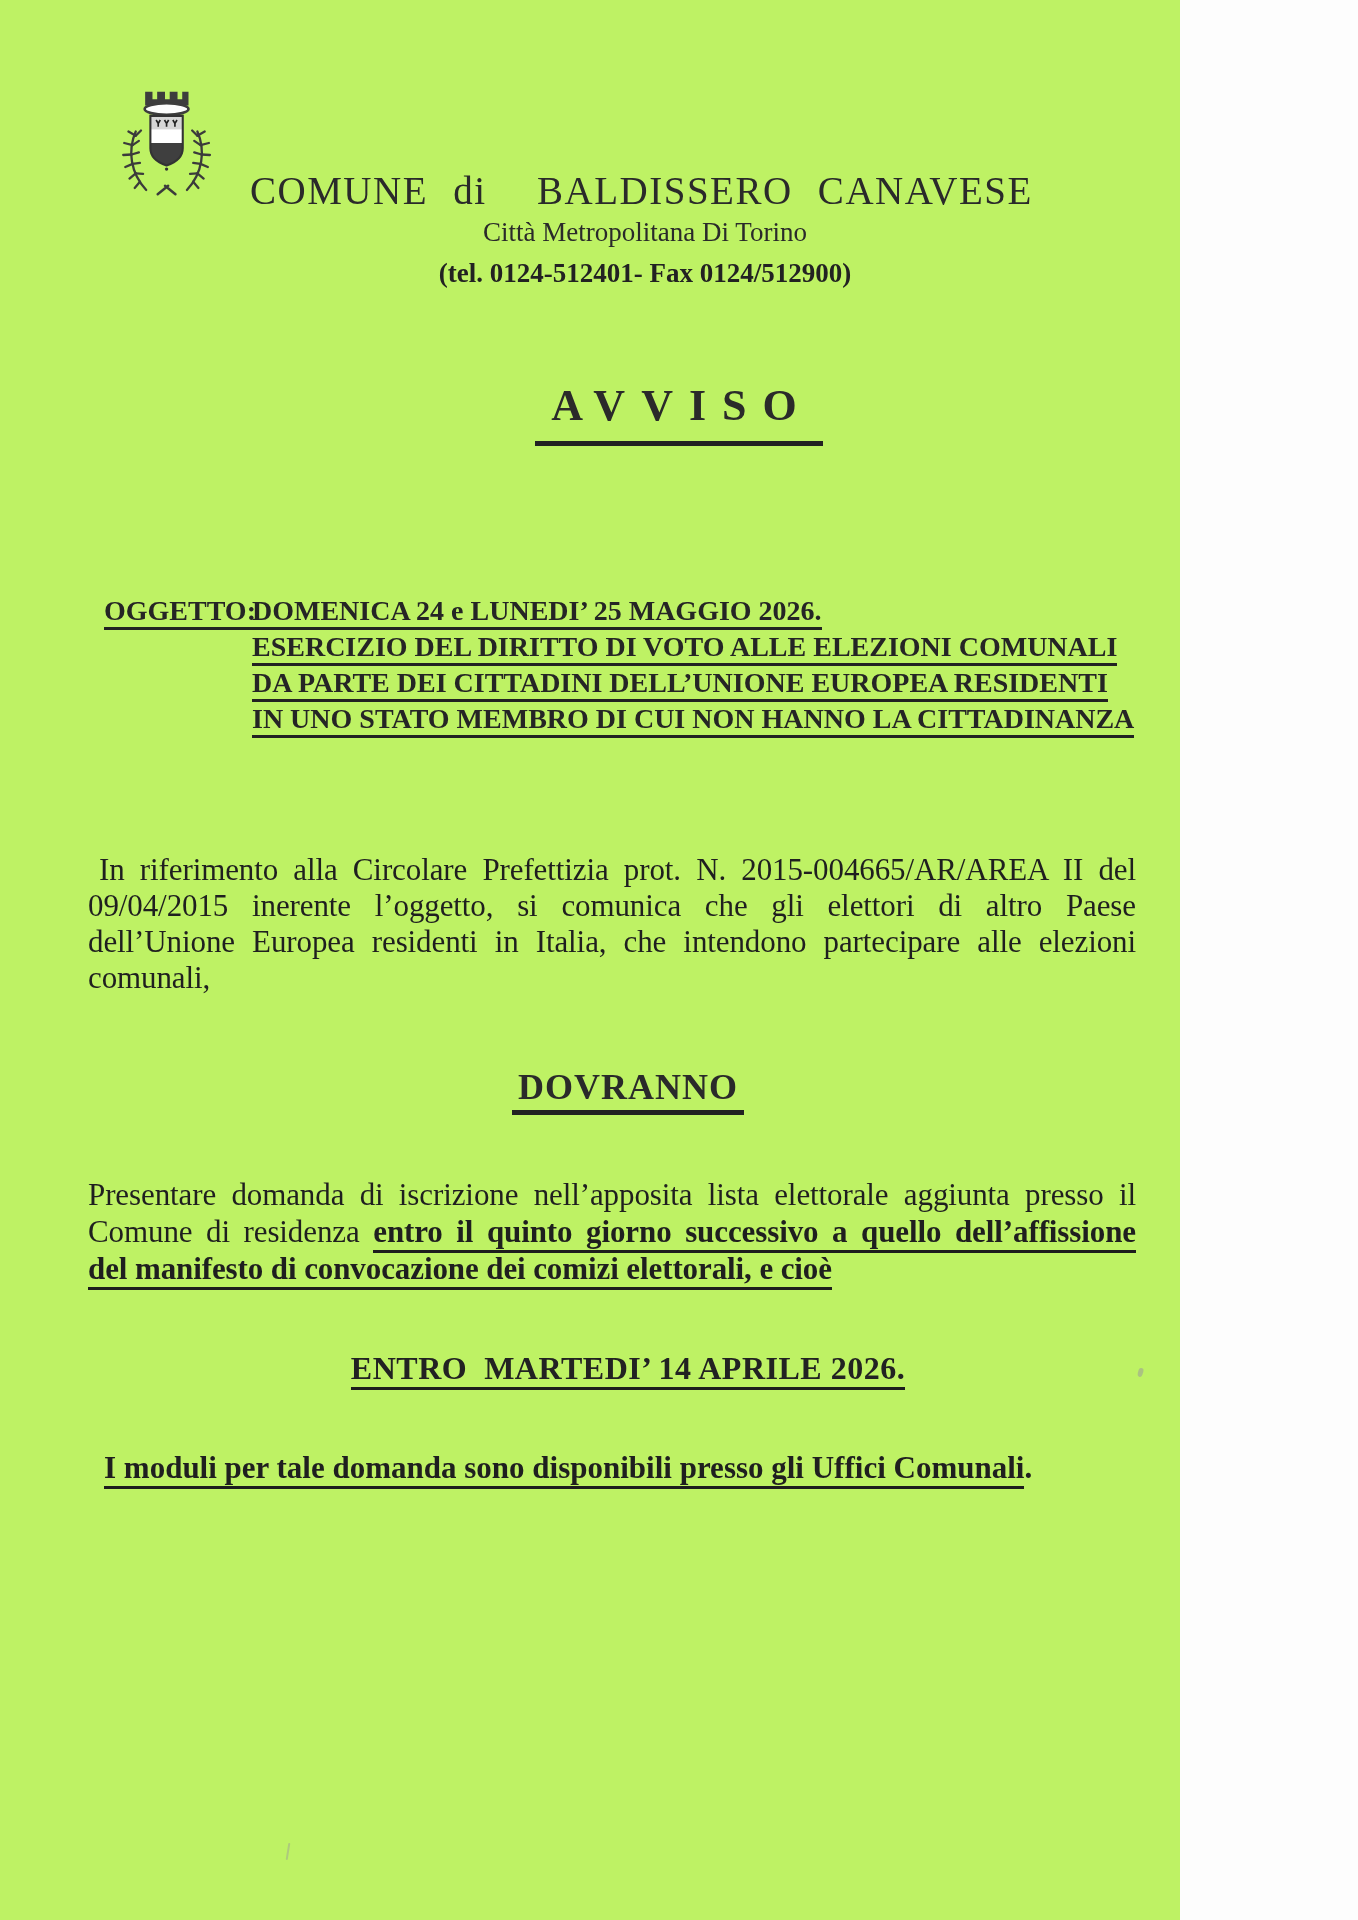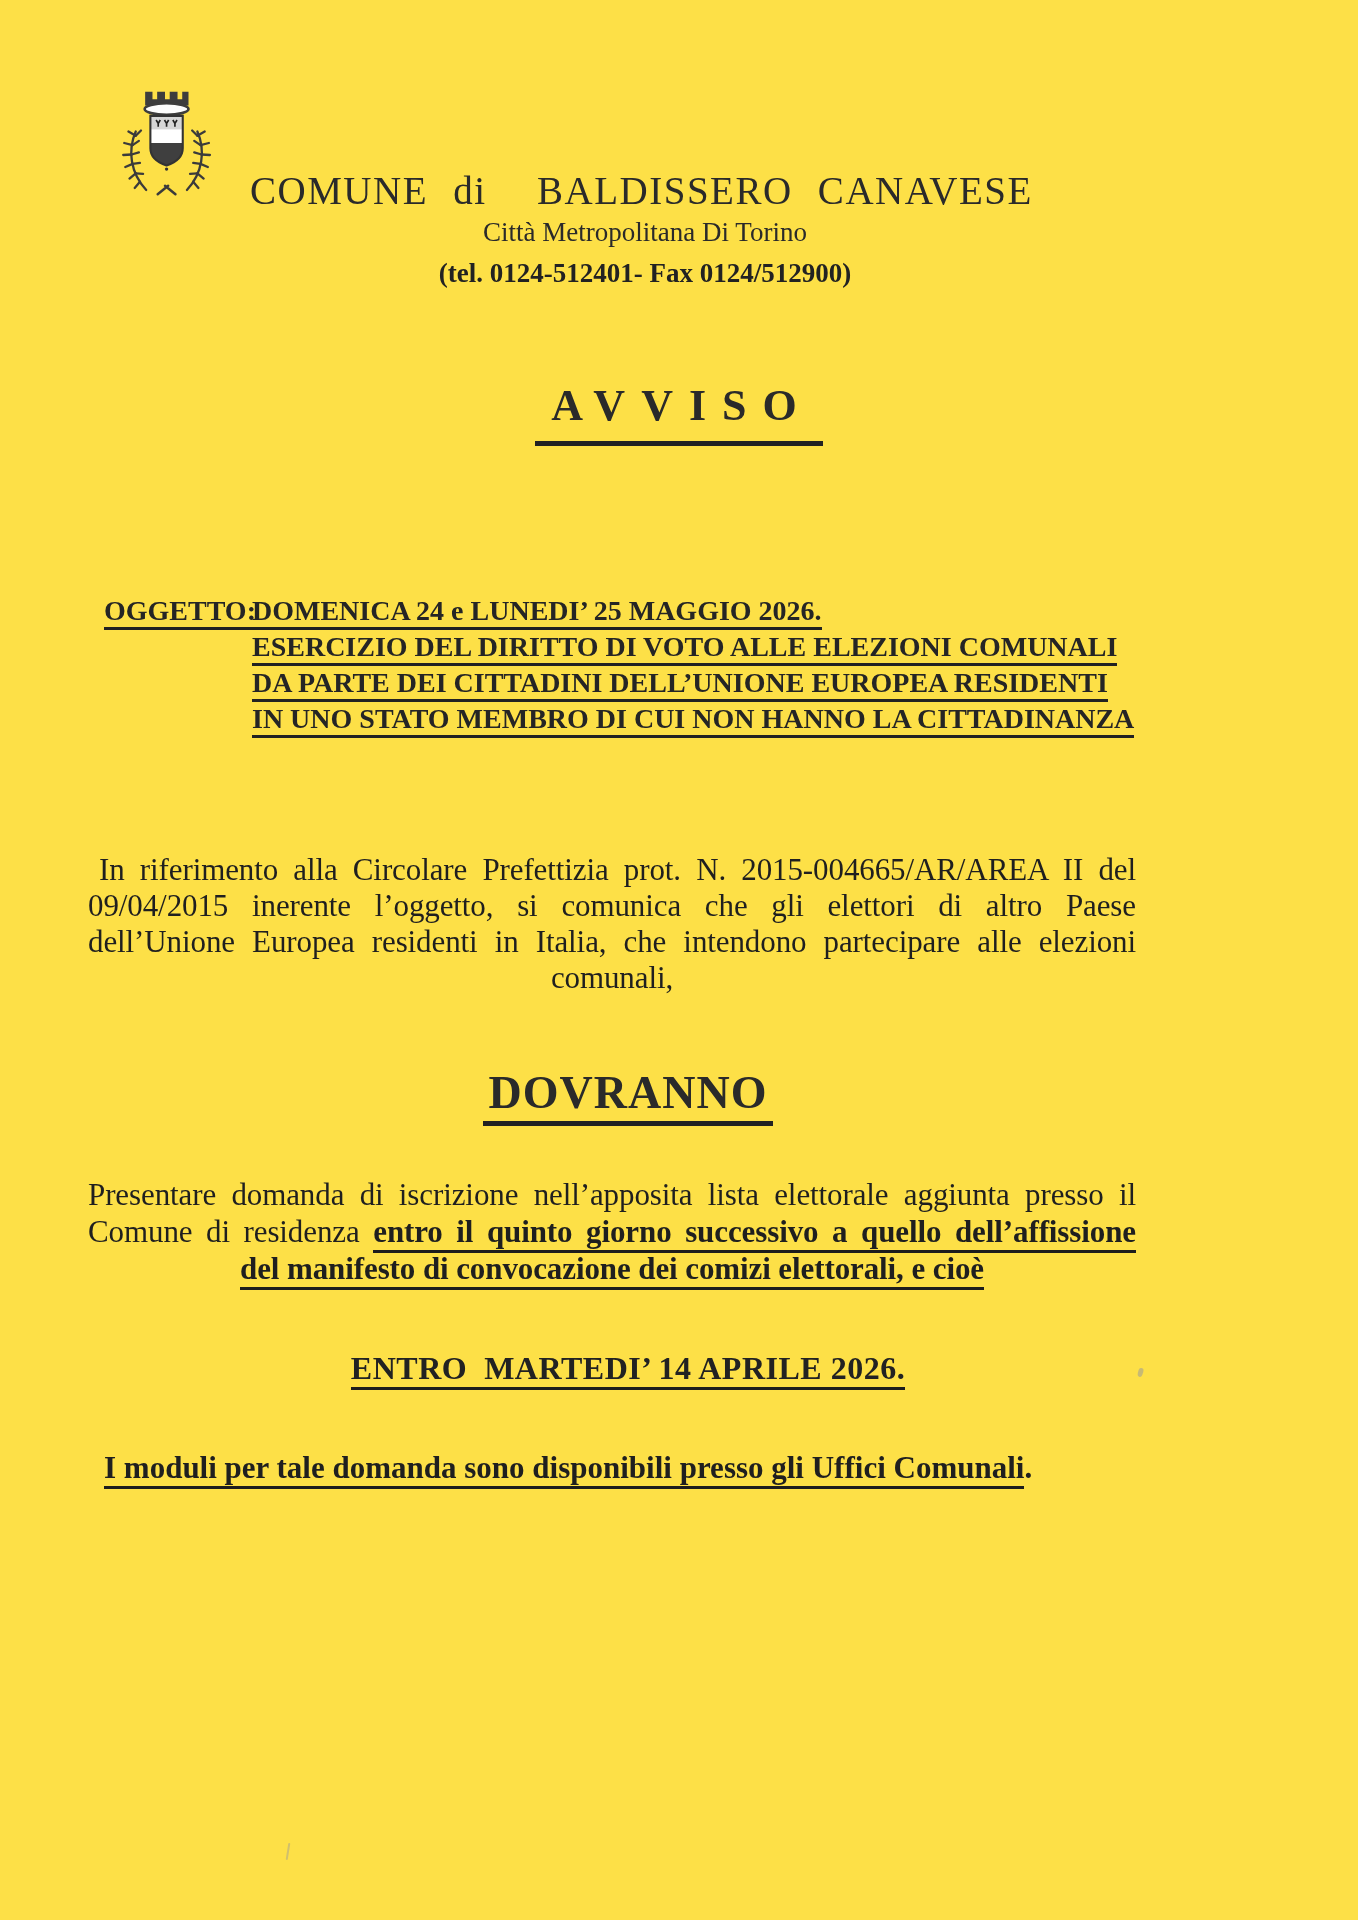--- a/index.html
+++ b/index.html
@@ -1,19 +1,19 @@
 <!DOCTYPE html>
 <html lang="it"><head>
 <meta charset="utf-8">
 <style>
   html,body{margin:0;padding:0;background:#fdfdfd;}
   .page{
     position:relative;
-    width:1358px;height:1920px;
-    background:#fde047;
+    width:1180px;height:1920px;
+    background:#bef264;
     color:#222;
     font-family:"Liberation Serif","DejaVu Serif",serif;
     overflow:hidden;
   }
   
   .crest{position:absolute;left:118px;top:84px;width:94px;height:118px;}
   .header-text{position:absolute;left:250px;top:168px;width:790px;text-align:center;}
   .commune{
     font-size:39px;letter-spacing:1.5px;word-spacing:14px;
     white-space:pre;color:#2a2a2a;text-align:left;
@@ -39,28 +39,28 @@
   .u{border-bottom:3px solid #222;padding-bottom:1px;}
   
   .para{
     position:absolute;left:88px;width:1048px;
     font-size:31px;line-height:36px;color:#1f1f1f;
     letter-spacing:-0.1px;
   }
   .para1{top:852px;}
   .para2{top:1176px;line-height:37px;}
   .jline{text-align:justify;text-align-last:justify;}
-  .lline{text-align:center;}
+  .lline{text-align:left;}
   .indent{text-indent:11px;}
   .b{font-weight:bold;}
   .bu{font-weight:bold;border-bottom:3.5px solid #1d1d1d;padding-bottom:1px;}
   
   .dovranno-wrap{position:absolute;left:104px;top:1066px;width:1048px;text-align:center;}
   .dovranno{
-    display:inline-block;font-size:46px;font-weight:bold;letter-spacing:1px;
+    display:inline-block;font-size:36px;font-weight:bold;letter-spacing:1px;
     padding:0 6px 2px 6px;border-bottom:5px solid #222;color:#2a2a2a;
   }
   .entro-wrap{position:absolute;left:104px;top:1350px;width:1048px;text-align:center;}
   .entro{white-space:pre;font-size:32px;letter-spacing:0.5px;}
   .moduli{position:absolute;left:104px;top:1450px;width:1100px;font-size:31px;color:#1f1f1f;}
   
   .speck{position:absolute;background:#9a9a9a;opacity:0.55;}
   .s1{left:1138px;top:1368px;width:5px;height:9px;border-radius:50% 40% 60% 50%;transform:rotate(14deg);}
   .s2{left:287px;top:1843px;width:2px;height:17px;border-radius:2px;transform:rotate(9deg);opacity:0.45;}
 </style>

